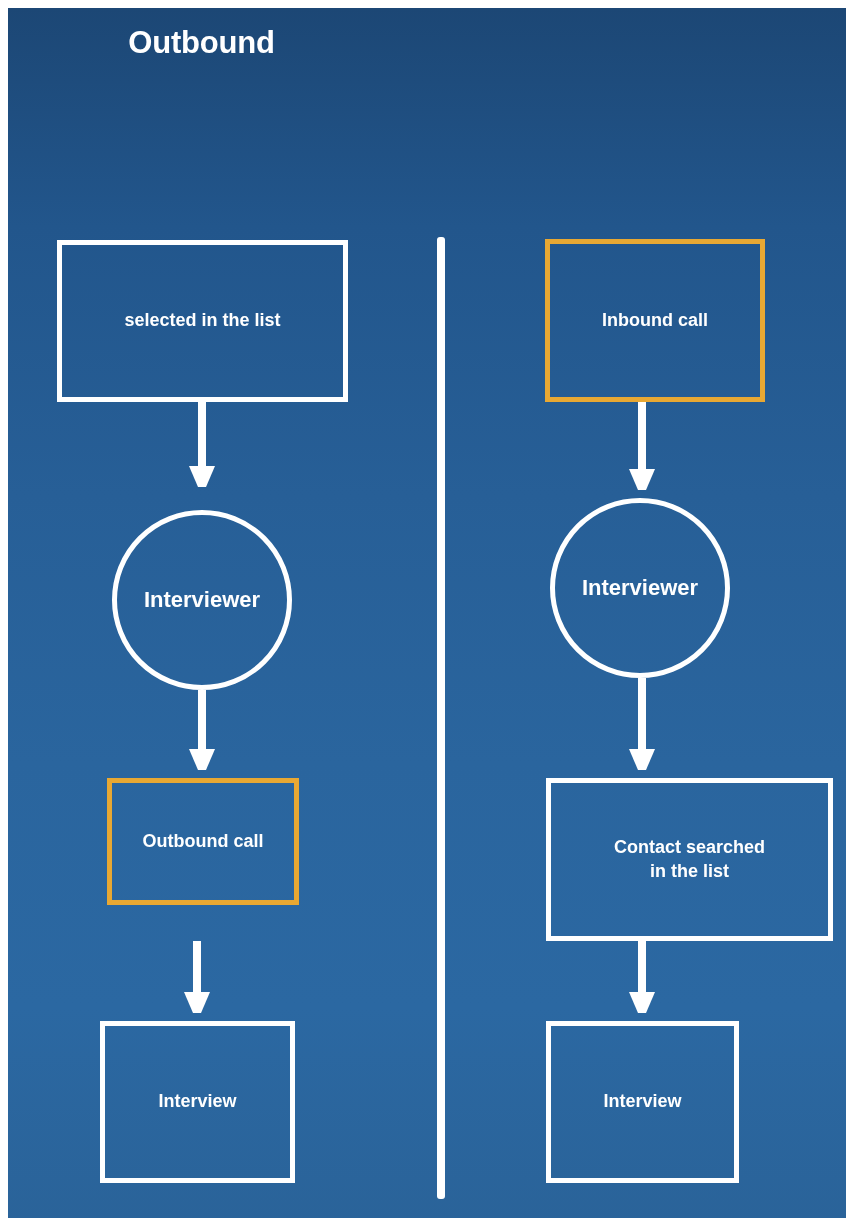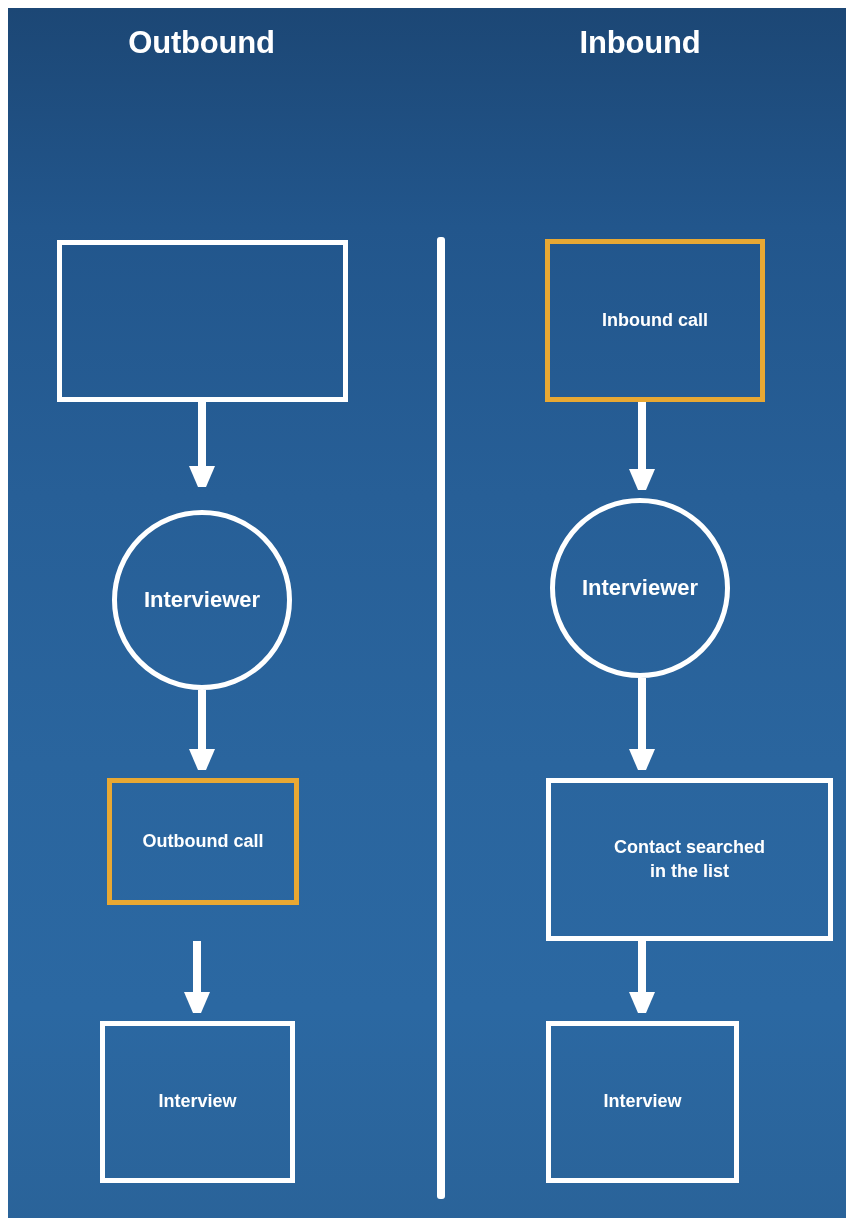--- a/index.html
+++ b/index.html
@@ -123,26 +123,26 @@
   #conn-r3 { left:625px; top:933px; width:18px; height:80px; }
   #conn-r3 .shaft { height:59px; }
 </style>
 </head>
 <body>
 
 <div id="stage">
 
   <div class="col-heading" id="heading-outbound">Outbound</div>
 
-  <div class="col-heading" id="heading-inbound">Inbound</div>
 
   <div id="divider"></div>
 
   <div class="node-box white" id="box-contact-auto">
     <span>
+      <span>selected in the list</span>
     </span>
   </div>
 
   <div class="connector" id="conn-l1">
     <div class="shaft"></div>
     <div class="head"></div>
   </div>
 
   <div class="node-circle" id="circle-interviewer-left">
     <span>Interviewer</span>

